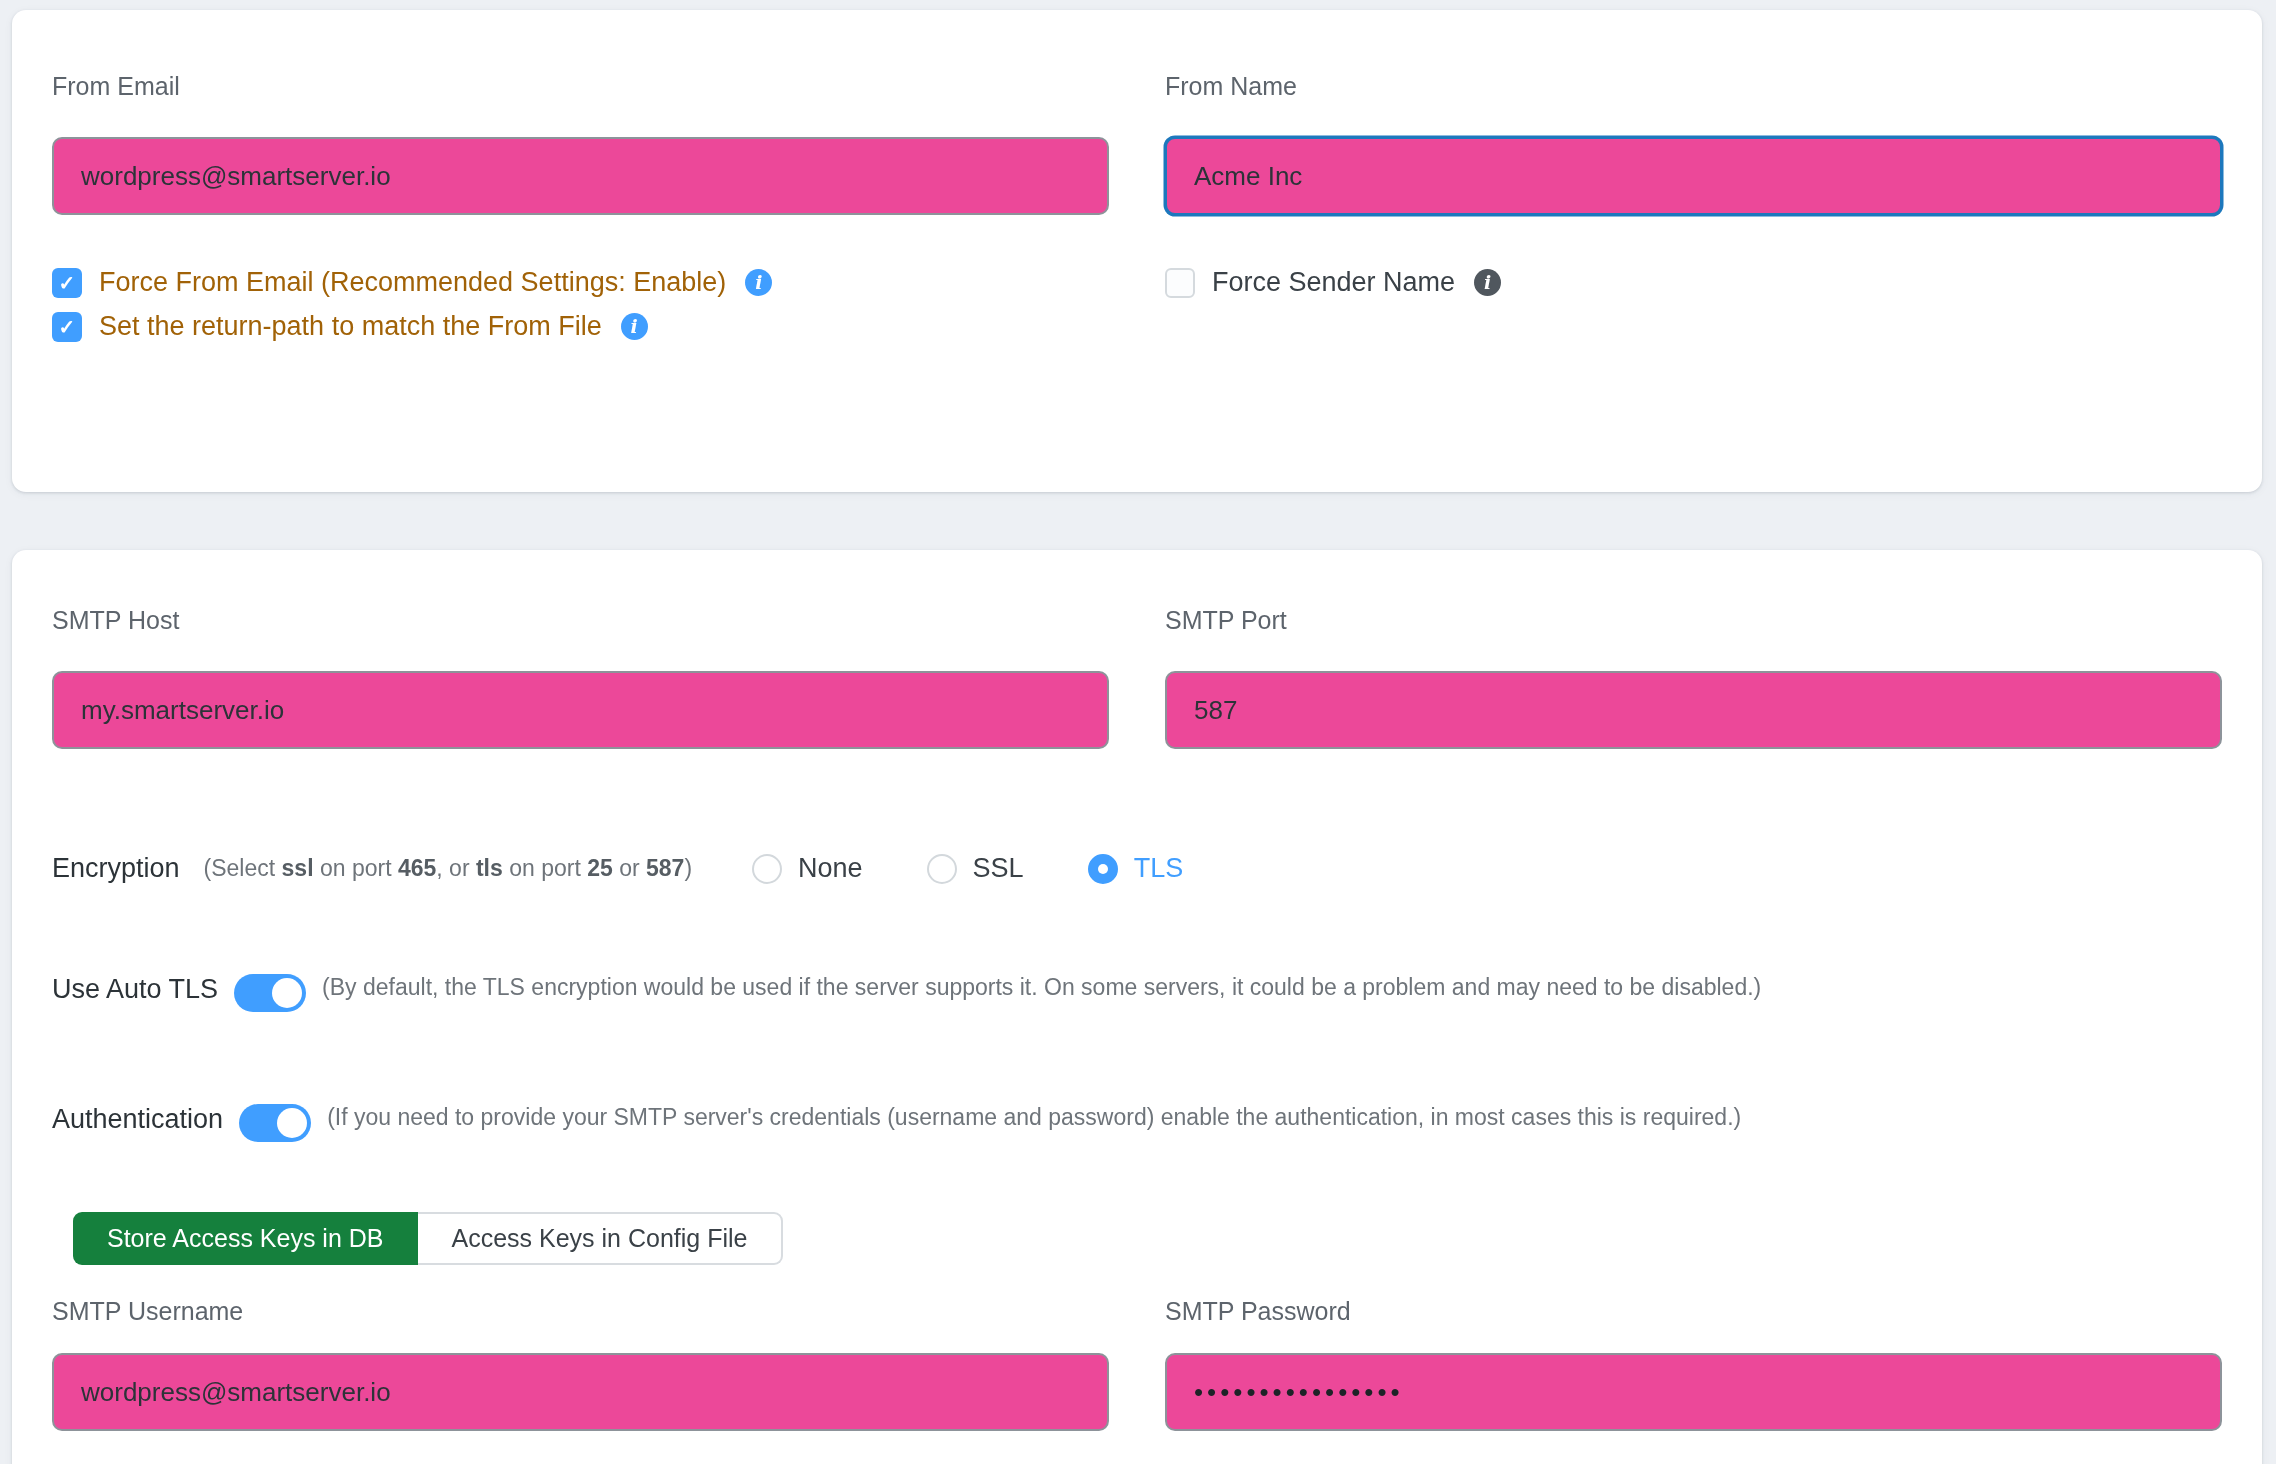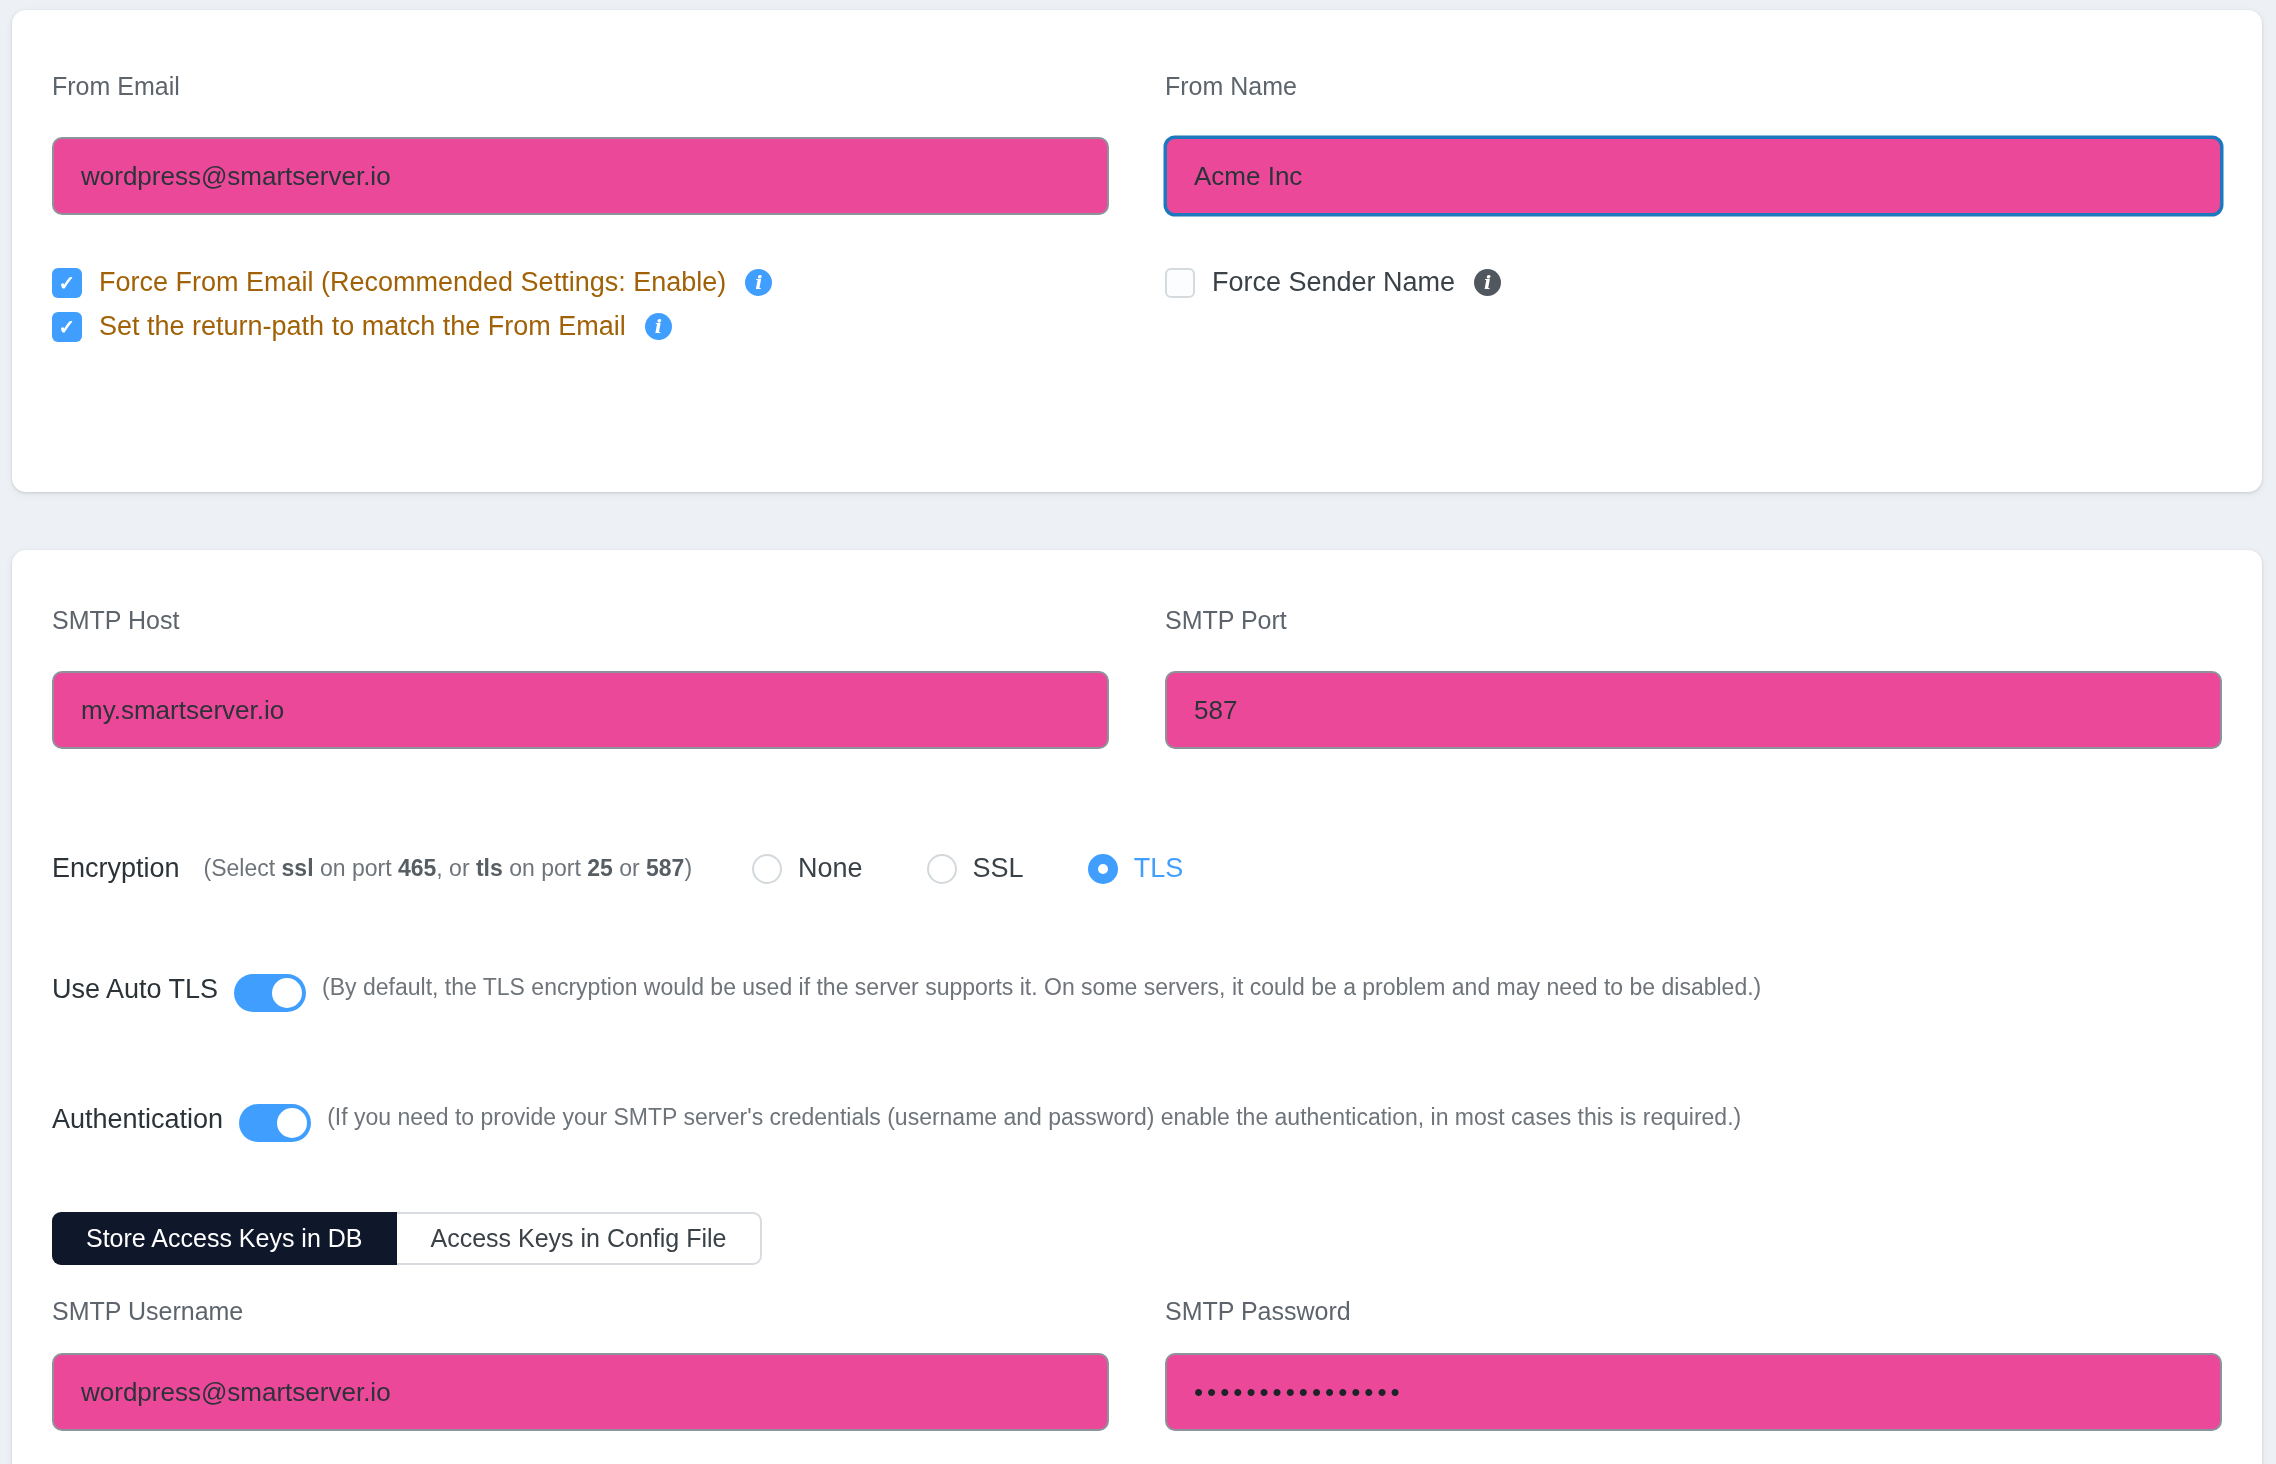--- a/index.html
+++ b/index.html
@@ -87,21 +87,21 @@
     content:""; position:absolute; right:4px; top:4px; width:30px; height:30px;
     border-radius:50%; background:#fff;
   }
 
   
   .tab-group { margin-top:70px; display:inline-flex; }
   .tab {
     height:53px; display:flex; align-items:center; padding:0 34px;
     font-size:25px; cursor:pointer; white-space:nowrap;
   }
-  .tab.active { background:#0f172a; color:#ffffff; border-radius:9px 0 0 9px; }
+  .tab.active { background:#15803d; color:#ffffff; border-radius:9px 0 0 9px;margin-left:21px; }
   .tab.inactive {
     background:#fff; color:#3a4147; border:2px solid #d8dce0; border-left:none;
     border-radius:0 9px 9px 0;
   }
 
   .creds-grid { margin-top:32px; }
   .creds-grid .text-input { margin-top:27px; }
 </style>
 </head>
 <body>
@@ -121,21 +121,21 @@
 
   <div class="grid2">
     <div class="checkbox-block">
       <div class="checkbox-row">
         <span class="checkbox">✓</span>
         <span class="blue-label">Force From Email (Recommended Settings: Enable)</span>
         <span class="info-icon">i</span>
       </div>
       <div class="checkbox-row">
         <span class="checkbox">✓</span>
-        <span class="blue-label">Set the return-path to match the From Email</span>
+        <span class="blue-label">Set the return-path to match the From File</span>
         <span class="info-icon">i</span>
       </div>
     </div>
     <div class="checkbox-block">
       <div class="checkbox-row">
         <span class="checkbox unchecked"></span>
         <span class="dark-label">Force Sender Name</span>
         <span class="info-icon gray">i</span>
       </div>
     </div>

